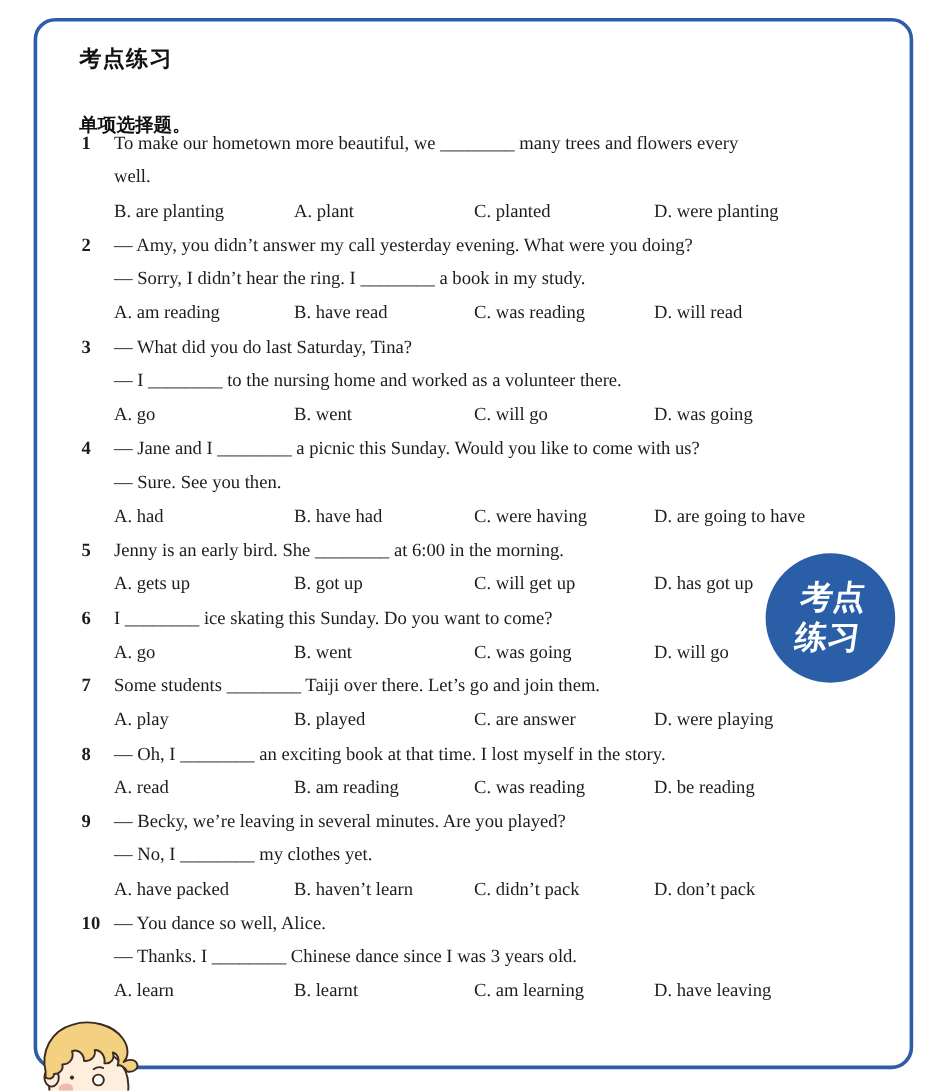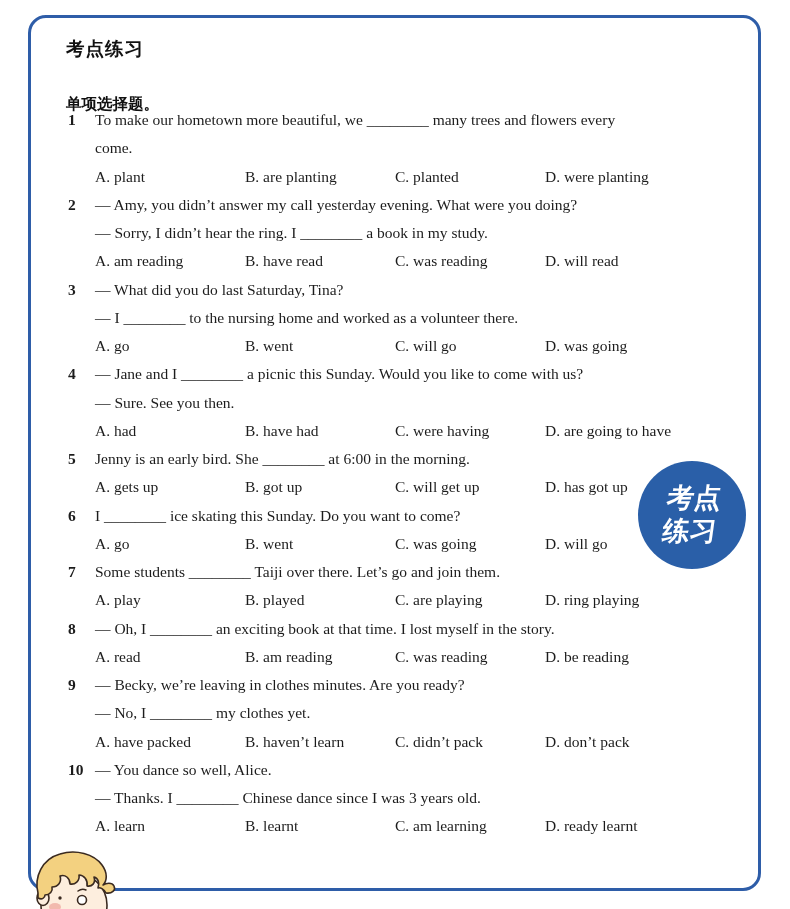--- a/index.html
+++ b/index.html
@@ -101,24 +101,24 @@
 <div class="border-box"></div>
 
 <h1 class="page-title">考点练习</h1>
 <h2 class="section-heading">单项选择题。</h2>
 
 <ol class="questions" id="questions">
   <li class="question">
     <span class="qnum">1</span>
     <div class="qbody">
       <div class="stem-line">To make our hometown more beautiful, we ________ many trees and flowers every</div>
-        <div class="stem-line">come.</div>
-        <div class="options">
+        <div class="stem-line">well.</div>
+        <div class="options">
+          <span class="opt">B. are planting</span>
           <span class="opt">A. plant</span>
-          <span class="opt">B. are planting</span>
           <span class="opt">C. planted</span>
           <span class="opt">D. were planting</span>
         </div>
     </div>
   </li>
 
   <li class="question">
     <span class="qnum">2</span>
     <div class="qbody">
       <div class="stem-line">— Amy, you didn’t answer my call yesterday evening. What were you doing?</div>
@@ -186,63 +186,63 @@
     </div>
   </li>
 
   <li class="question">
     <span class="qnum">7</span>
     <div class="qbody">
       <div class="stem-line">Some students ________ Taiji over there. Let’s go and join them.</div>
         <div class="options">
           <span class="opt">A. play</span>
           <span class="opt">B. played</span>
-          <span class="opt">C. are playing</span>
-          <span class="opt">D. ring playing</span>
+          <span class="opt">C. are answer</span>
+          <span class="opt">D. were playing</span>
         </div>
     </div>
   </li>
 
   <li class="question">
     <span class="qnum">8</span>
     <div class="qbody">
         <div class="stem-line">— Oh, I ________ an exciting book at that time. I lost myself in the story.</div>
         <div class="options">
           <span class="opt">A. read</span>
           <span class="opt">B. am reading</span>
           <span class="opt">C. was reading</span>
           <span class="opt">D. be reading</span>
         </div>
     </div>
   </li>
 
   <li class="question">
     <span class="qnum">9</span>
     <div class="qbody">
-      <div class="stem-line">— Becky, we’re leaving in clothes minutes. Are you ready?</div>
+      <div class="stem-line">— Becky, we’re leaving in several minutes. Are you played?</div>
         <div class="stem-line">— No, I ________ my clothes yet.</div>
         <div class="options">
           <span class="opt">A. have packed</span>
           <span class="opt">B. haven’t learn</span>
           <span class="opt">C. didn’t pack</span>
           <span class="opt">D. don’t pack</span>
         </div>
     </div>
   </li>
 
   <li class="question">
     <span class="qnum">10</span>
     <div class="qbody">
       <div class="stem-line">— You dance so well, Alice.</div>
         <div class="stem-line">— Thanks. I ________ Chinese dance since I was 3 years old.</div>
         <div class="options">
           <span class="opt">A. learn</span>
           <span class="opt">B. learnt</span>
           <span class="opt">C. am learning</span>
-          <span class="opt">D. ready learnt</span>
+          <span class="opt">D. have leaving</span>
         </div>
     </div>
   </li>
 </ol>
 
 <div class="badge">
   <div class="badge-text">
     <div>考点</div>
     <div>练习</div>
   </div>

